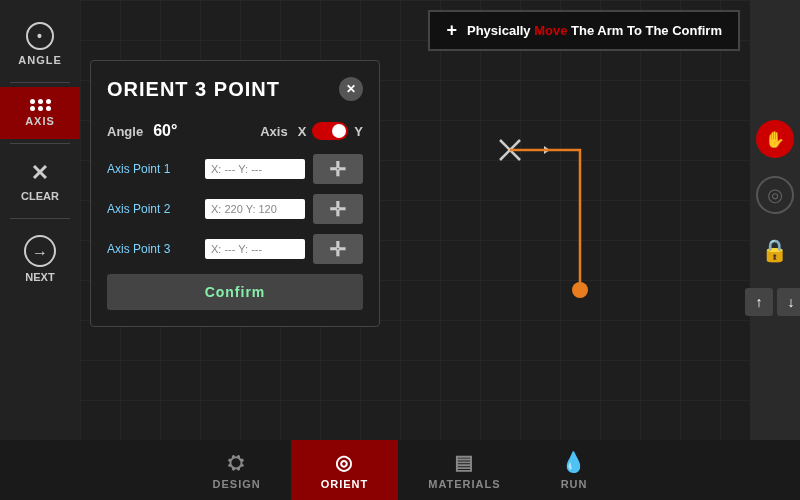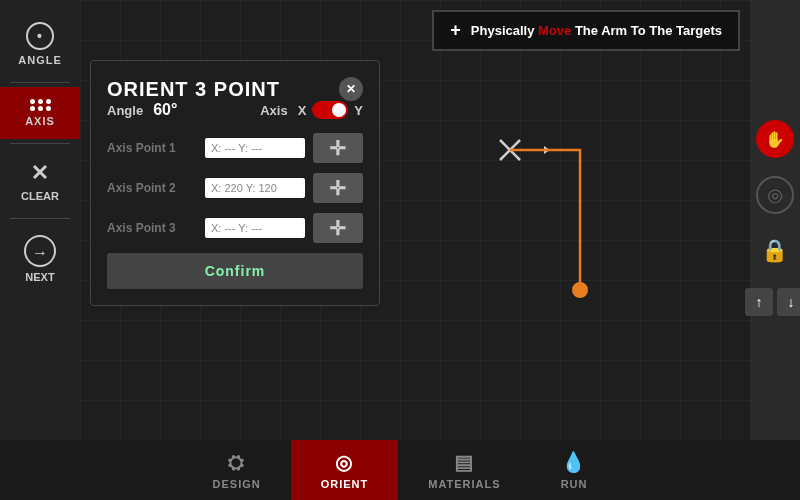--- a/index.html
+++ b/index.html
@@ -280,21 +280,21 @@
       border: 1px solid #444;
       border-radius: 4px;
       padding: 16px;
       z-index: 10;
     }
 
     .dialog-header {
       display: flex;
       align-items: center;
       justify-content: space-between;
-      margin-bottom: 0;
+      margin-bottom: 21px;
     }
 
     .dialog-title {
       color: #fff;
       font-size: 20px;
       font-weight: bold;
       letter-spacing: 1px;
     }
 
     .close-btn {
@@ -353,23 +353,23 @@
     }
 
     .point-row {
       display: flex;
       align-items: center;
       margin-bottom: 10px;
       gap: 8px;
     }
 
     .point-label {
-      color: #737373;
+      color: #7dd3fc;
       font-size: 12px;
-      font-weight: bold;
+      font-weight: normal;
       width: 90px;
       flex-shrink: 0;
     }
 
     .point-value {
       color: #888;
       font-size: 11px;
       flex: 1;
       padding: 4px 6px;
       background: #ffffff;
@@ -434,21 +434,21 @@
 
     <polyline points="430,150 500,150 500,290" stroke="#e87d20" stroke-width="2.5" fill="none"></polyline>
 
     <circle cx="500" cy="290" r="8" fill="#e87d20"></circle>
   </svg>
 </div>
 
 <div class="top-bar">
   <span class="plus-icon">+</span>
   <span>
-    <span>Physically </span><span class="move-text">Move</span><span> The Arm To The Targets</span>
+    <span>Physically </span><span class="move-text">Move</span><span> The Arm To The Confirm</span>
   </span>
 </div>
 
 <div class="left-sidebar">
 
   <div class="sidebar-item">
     <div class="icon-circle">•</div>
     <span>ANGLE</span>
   </div>
 

